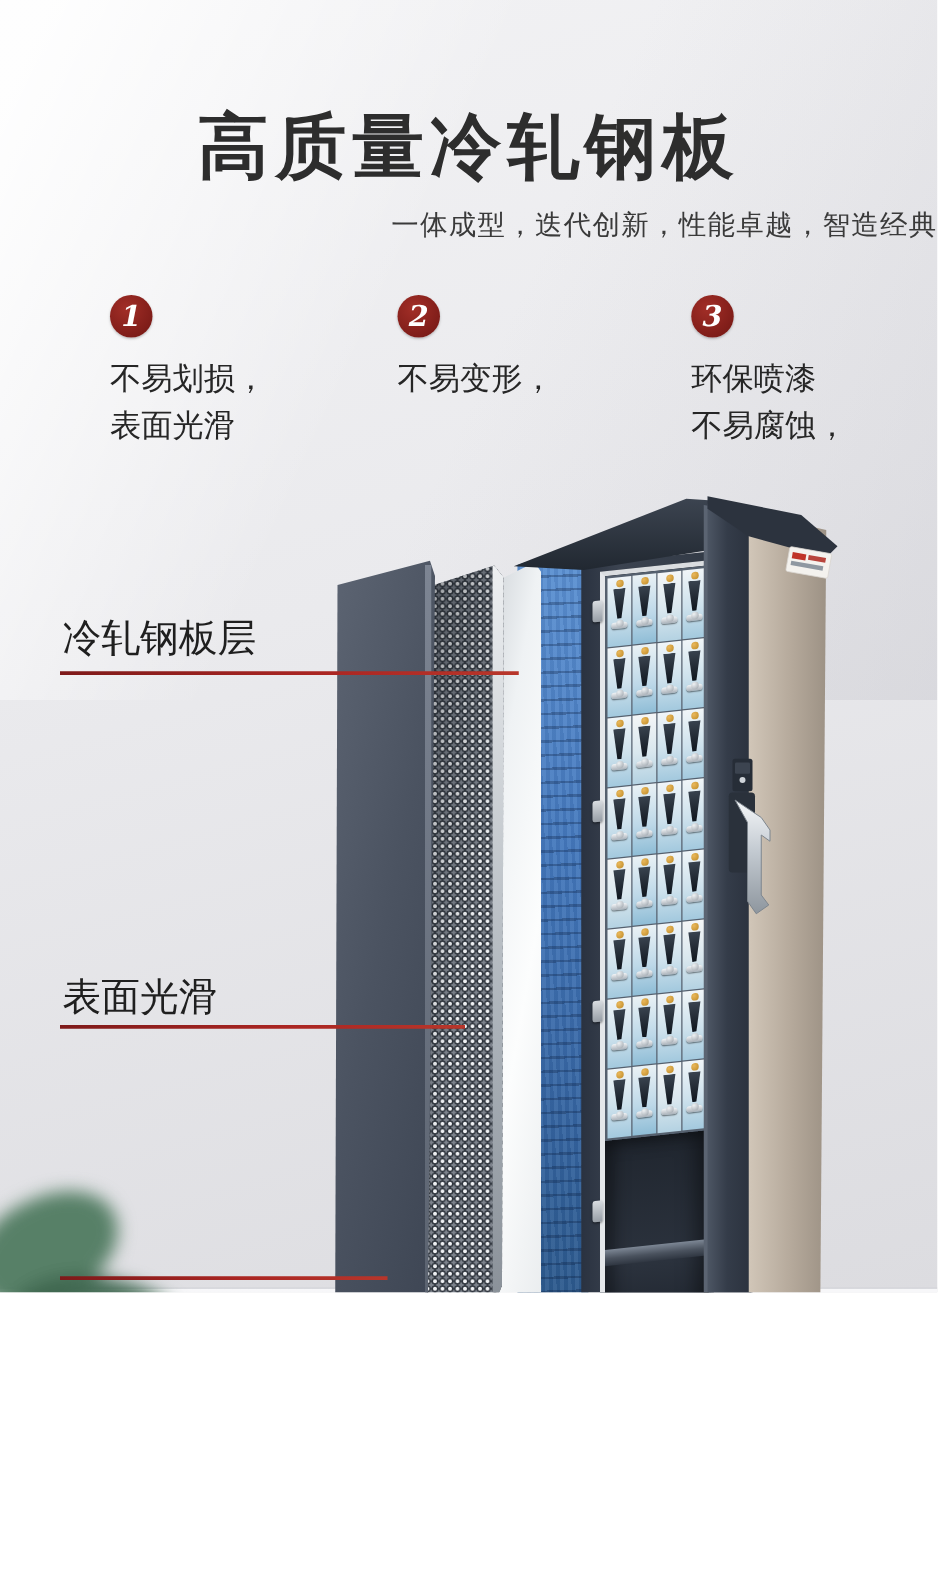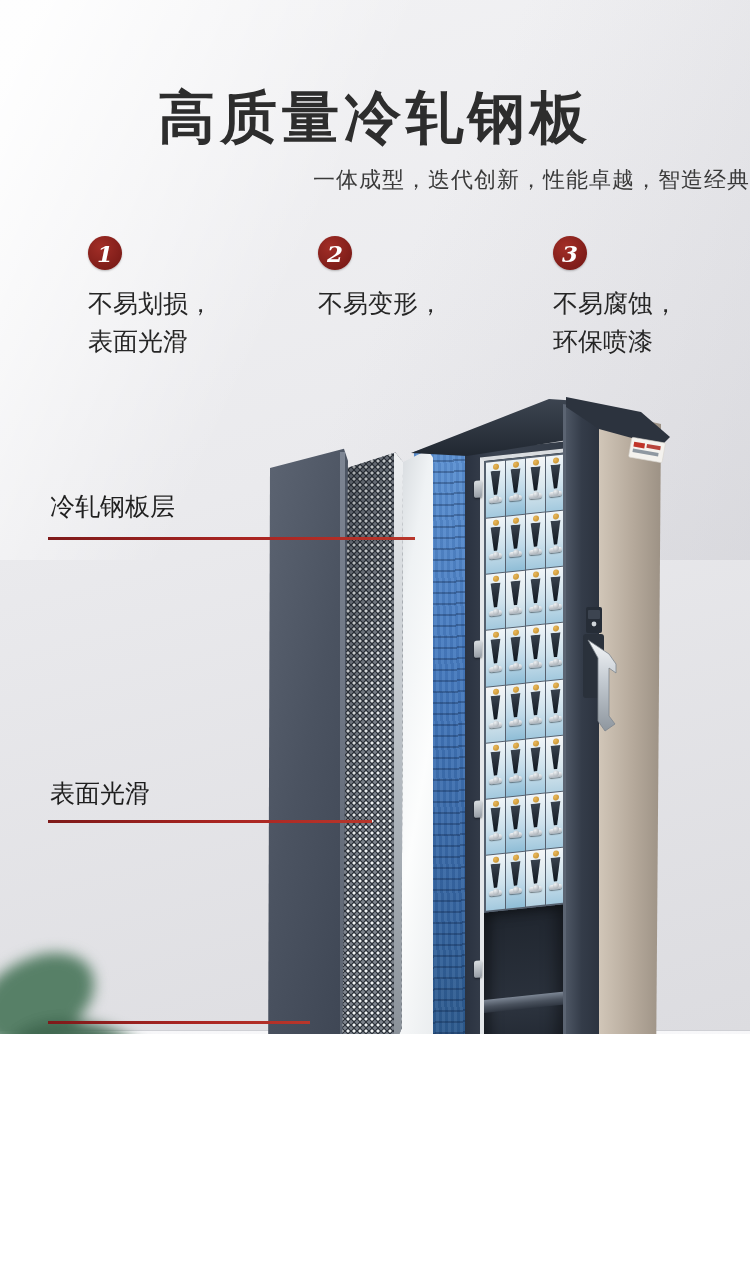--- a/index.html
+++ b/index.html
@@ -105,21 +105,21 @@
   .title{left:0;top:80px;width:750px;text-align:center;z-index:20;
     font-size:57px;font-weight:900;letter-spacing:5px;color:#2d2d2d;}
   .subtitle{left:0;top:165px;width:750px;text-align:right;z-index:20;
     font-size:22px;letter-spacing:1px;color:#3a3a3a;}
   .feature{z-index:20;top:236px;}
   .feature .badge{width:34px;height:34px;border-radius:50%;display:flex;align-items:center;justify-content:center;
     background:radial-gradient(circle at 38% 32%,#a22e27,#7d1c18 75%);
     color:#fff;font-family:"DejaVu Serif",serif;font-style:italic;font-weight:bold;font-size:23px;
     box-shadow:0 1px 2px rgba(0,0,0,.25);}
   .feature .ftext{margin-top:14px;font-size:25px;line-height:38px;color:#262626;white-space:nowrap;}
-  .layer-label{z-index:20;font-size:25px;color:#1f1f1f;white-space:nowrap;}
+  .layer-label{z-index:20;font-size:31px;color:#1f1f1f;white-space:nowrap;}
   .leader{z-index:19;height:2.5px;background:linear-gradient(90deg,#7e1a1a,#aa2522 55%,#b8362b);}
   
   .grey-band{left:205px;top:1163px;width:545px;height:92px;z-index:15;background:rgba(128,128,132,.52);}
   .navy-line{left:0;top:1255px;width:750px;height:6px;z-index:16;background:#151b24;}
 </style>
 </head>
 <body>
 
 <div class="stage">
 
@@ -413,22 +413,22 @@
   </div>
   <div class="abs feature" style="left:318px">
     <div class="badge">2</div>
     <div class="ftext">
       <div>不易变形，</div>
     </div>
   </div>
   <div class="abs feature" style="left:553px">
     <div class="badge">3</div>
     <div class="ftext">
-      <div>不易腐蚀，</div>
-        <div>环保喷漆</div>
+      <div>环保喷漆</div>
+        <div>不易腐蚀，</div>
     </div>
   </div>
 
   <div class="abs layer-label" style="left:50px;top:490px">冷轧钢板层</div>
   <div class="abs leader" style="left:48px;top:537px;width:367px"></div>
   <div class="abs layer-label" style="left:50px;top:777px">表面光滑</div>
   <div class="abs leader" style="left:48px;top:820px;width:324px"></div>
   <div class="abs leader" style="left:48px;top:1021px;width:262px"></div>
 
   <div class="abs grey-band"></div>

